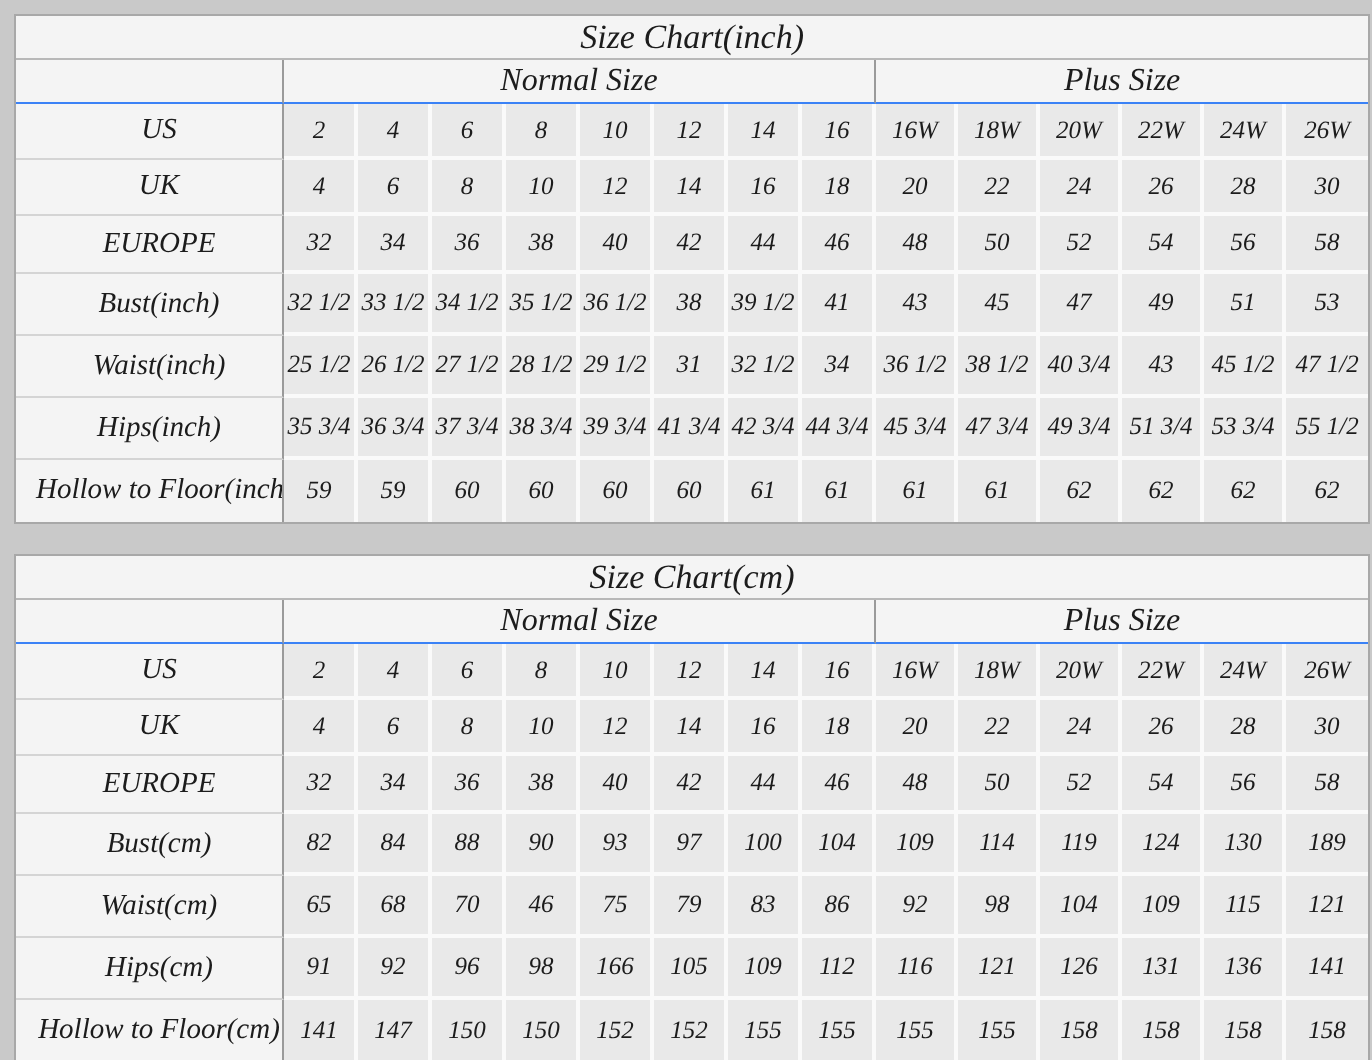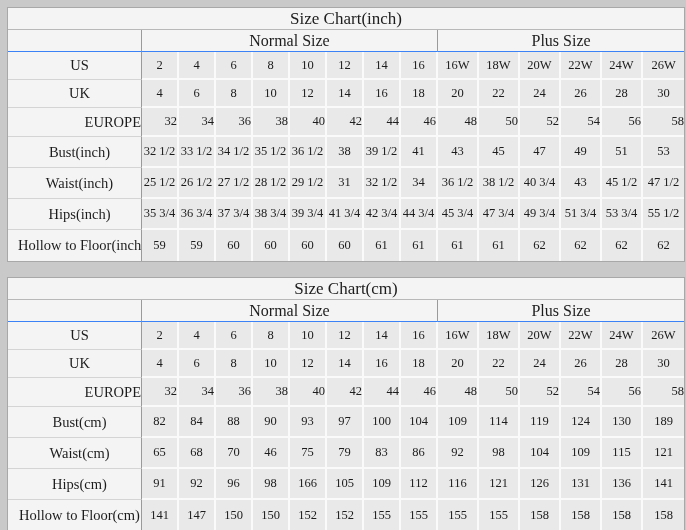--- a/index.html
+++ b/index.html
@@ -16,20 +16,21 @@
     padding: 7px 4px 0 7px;
   }
   table.size-table {
     border-collapse: separate;
     border-spacing: 0;
     table-layout: fixed;
     width: 675px;
     background: #f9f9f9;
     border: 1px solid #a8a8a8;
     margin-bottom: 15px;
+    font-style: italic;
   }
   col.c-label  { width: 134px; }
   col.c-normal { width: 37px; }
   col.c-plus   { width: 41px; }
 
   th, td {
     padding: 0;
     text-align: center;
     vertical-align: middle;
     font-weight: normal;
@@ -65,21 +66,21 @@
     background: #e9e9e9;
     font-size: 12.5px;
     border-right: 2px solid #fafafa;
     border-bottom: 2px solid #fafafa;
   }
   .data-cell:last-child { border-right: none; }
   tbody tr:last-child .label-cell,
   tbody tr:last-child .data-cell { border-bottom: none; }
 
   tr.row-0 td, tr.row-1 td { height: 26px; }
-  tr.row-2 td { height: 27px; text-align: right; }
+  tr.row-2 td { height: 27px; }
   tr.row-3 td, tr.row-4 td, tr.row-5 td { height: 29px; }
   tr.row-6 td { height: 31px; }
 </style>
 </head>
 <body>
 
 <div class="page">
 
   <table class="size-table">
     <colgroup>

